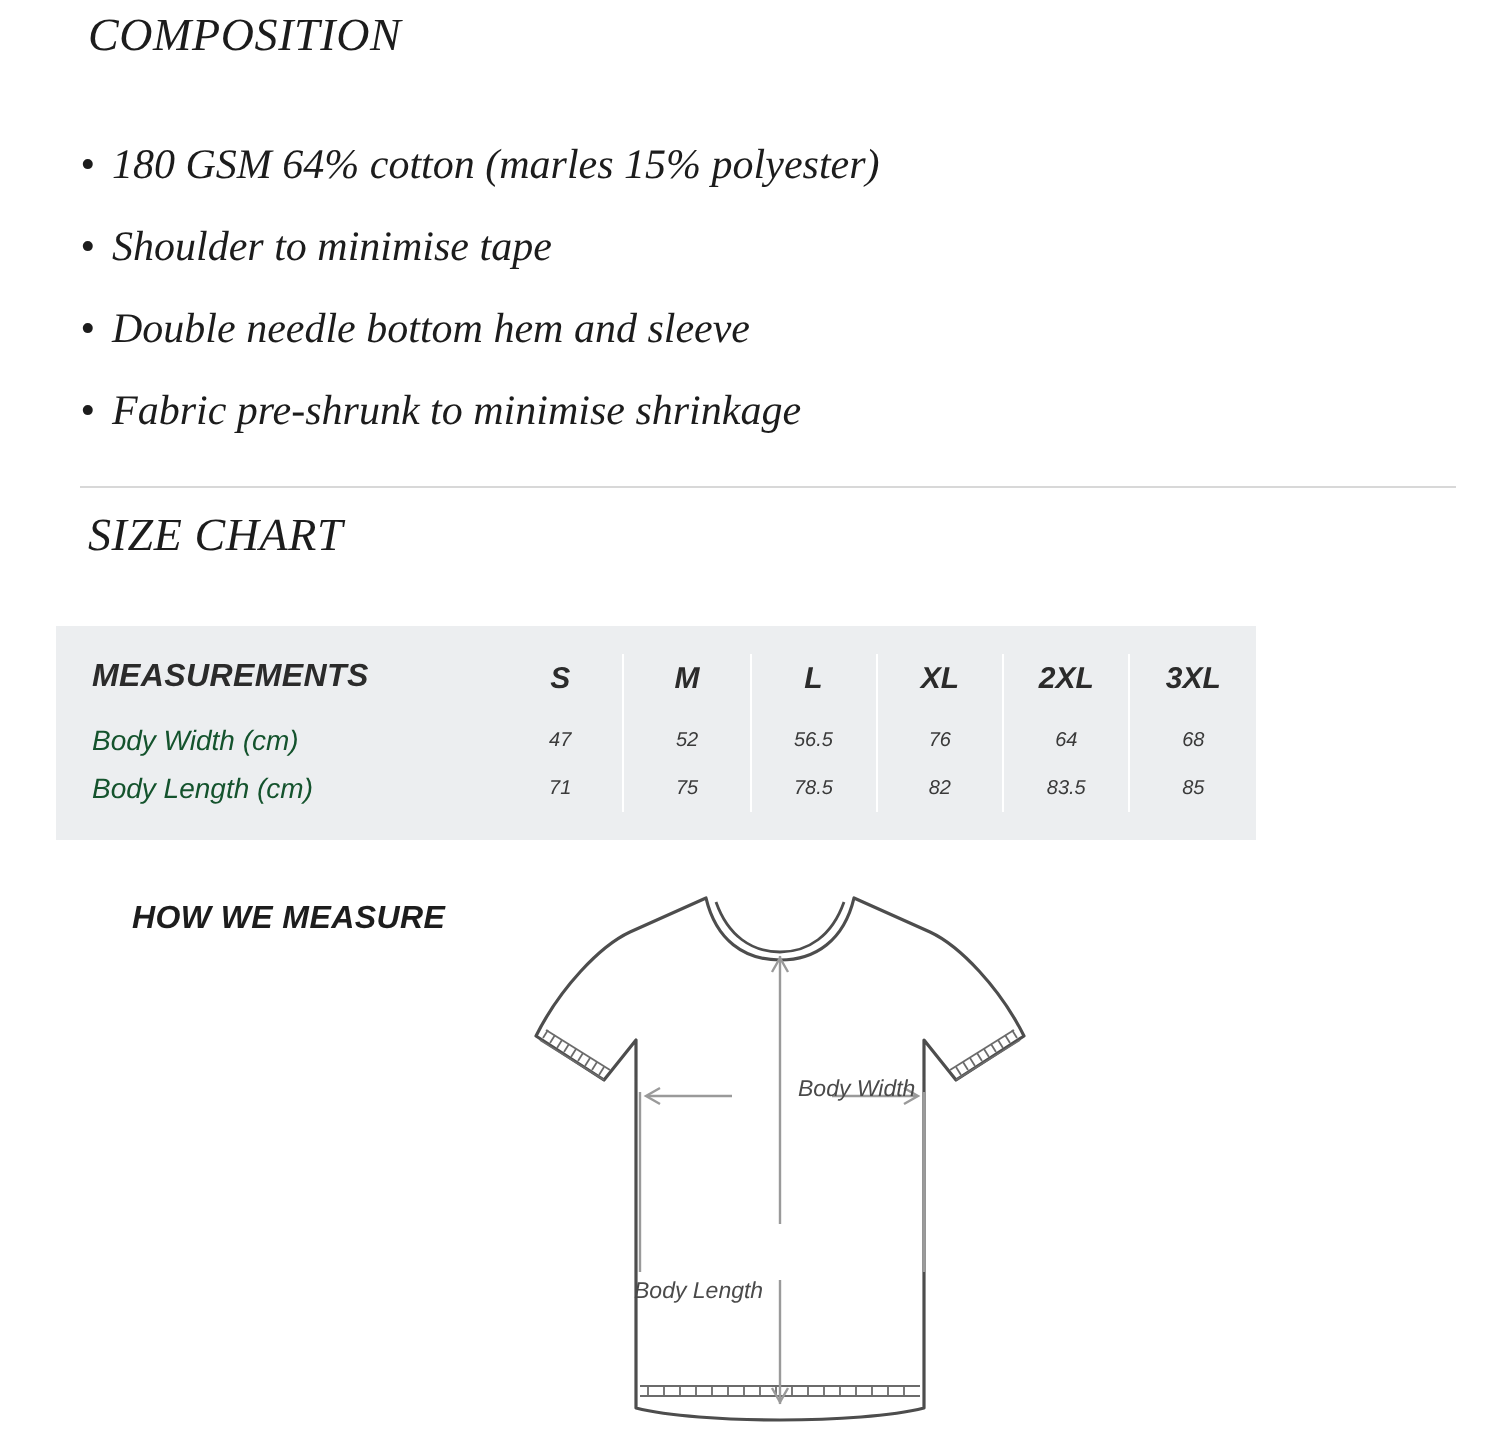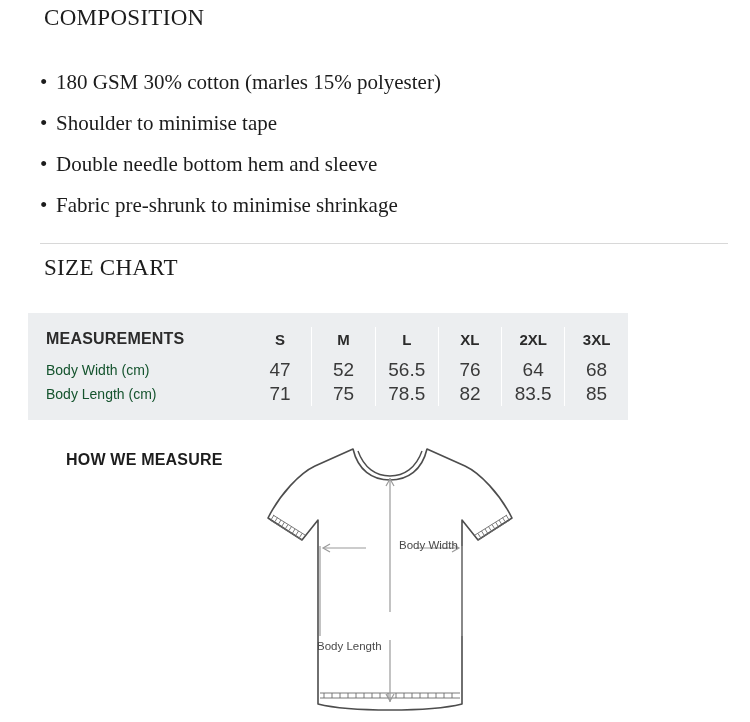--- a/index.html
+++ b/index.html
@@ -12,20 +12,21 @@
     background: #ffffff;
     font-family: "Liberation Serif", serif;
     color: #222222;
     overflow: hidden;
     position: relative;
   }
   .page {
     position: relative;
     width: 750px;
     height: 722px;
+    font-style: italic;
   }
 
   
   .section-title {
     font-family: "Liberation Serif", serif;
     font-size: 23px;
     letter-spacing: 0.3px;
     color: #1c1c1c;
     font-weight: 400;
   }
@@ -100,21 +101,21 @@
     font-size: 15px;
     font-weight: bold;
     color: #2b2b2b;
     padding-bottom: 7px;
   }
   table.size-table th.head-label {
     font-size: 16px;
     letter-spacing: 0.2px;
   }
   table.size-table td {
-    font-size: 19px;
+    font-size: 10px;
     color: #3a3a3a;
     font-weight: normal;
   }
   table.size-table td.row-label {
     font-size: 14px;
     color: #14532d;
   }
   table.size-table col.c-label { width: 220px; }
   table.size-table col.c-size { width: 63px; }
   .sep {
@@ -157,21 +158,21 @@
 </style>
 </head>
 <body>
 
 <div class="page">
 
   <div class="section-title" id="composition-title">COMPOSITION</div>
 
   <ul class="comp-list">
     <li>
-      <span class="bullet">•</span><span>180 GSM 30% cotton (marles 15% polyester)</span>
+      <span class="bullet">•</span><span>180 GSM 64% cotton (marles 15% polyester)</span>
     </li>
     <li>
       <span class="bullet">•</span><span>Shoulder to minimise tape</span>
     </li>
     <li>
       <span class="bullet">•</span><span>Double needle bottom hem and sleeve</span>
     </li>
     <li>
       <span class="bullet">•</span><span>Fabric pre-shrunk to minimise shrinkage</span>
     </li>

